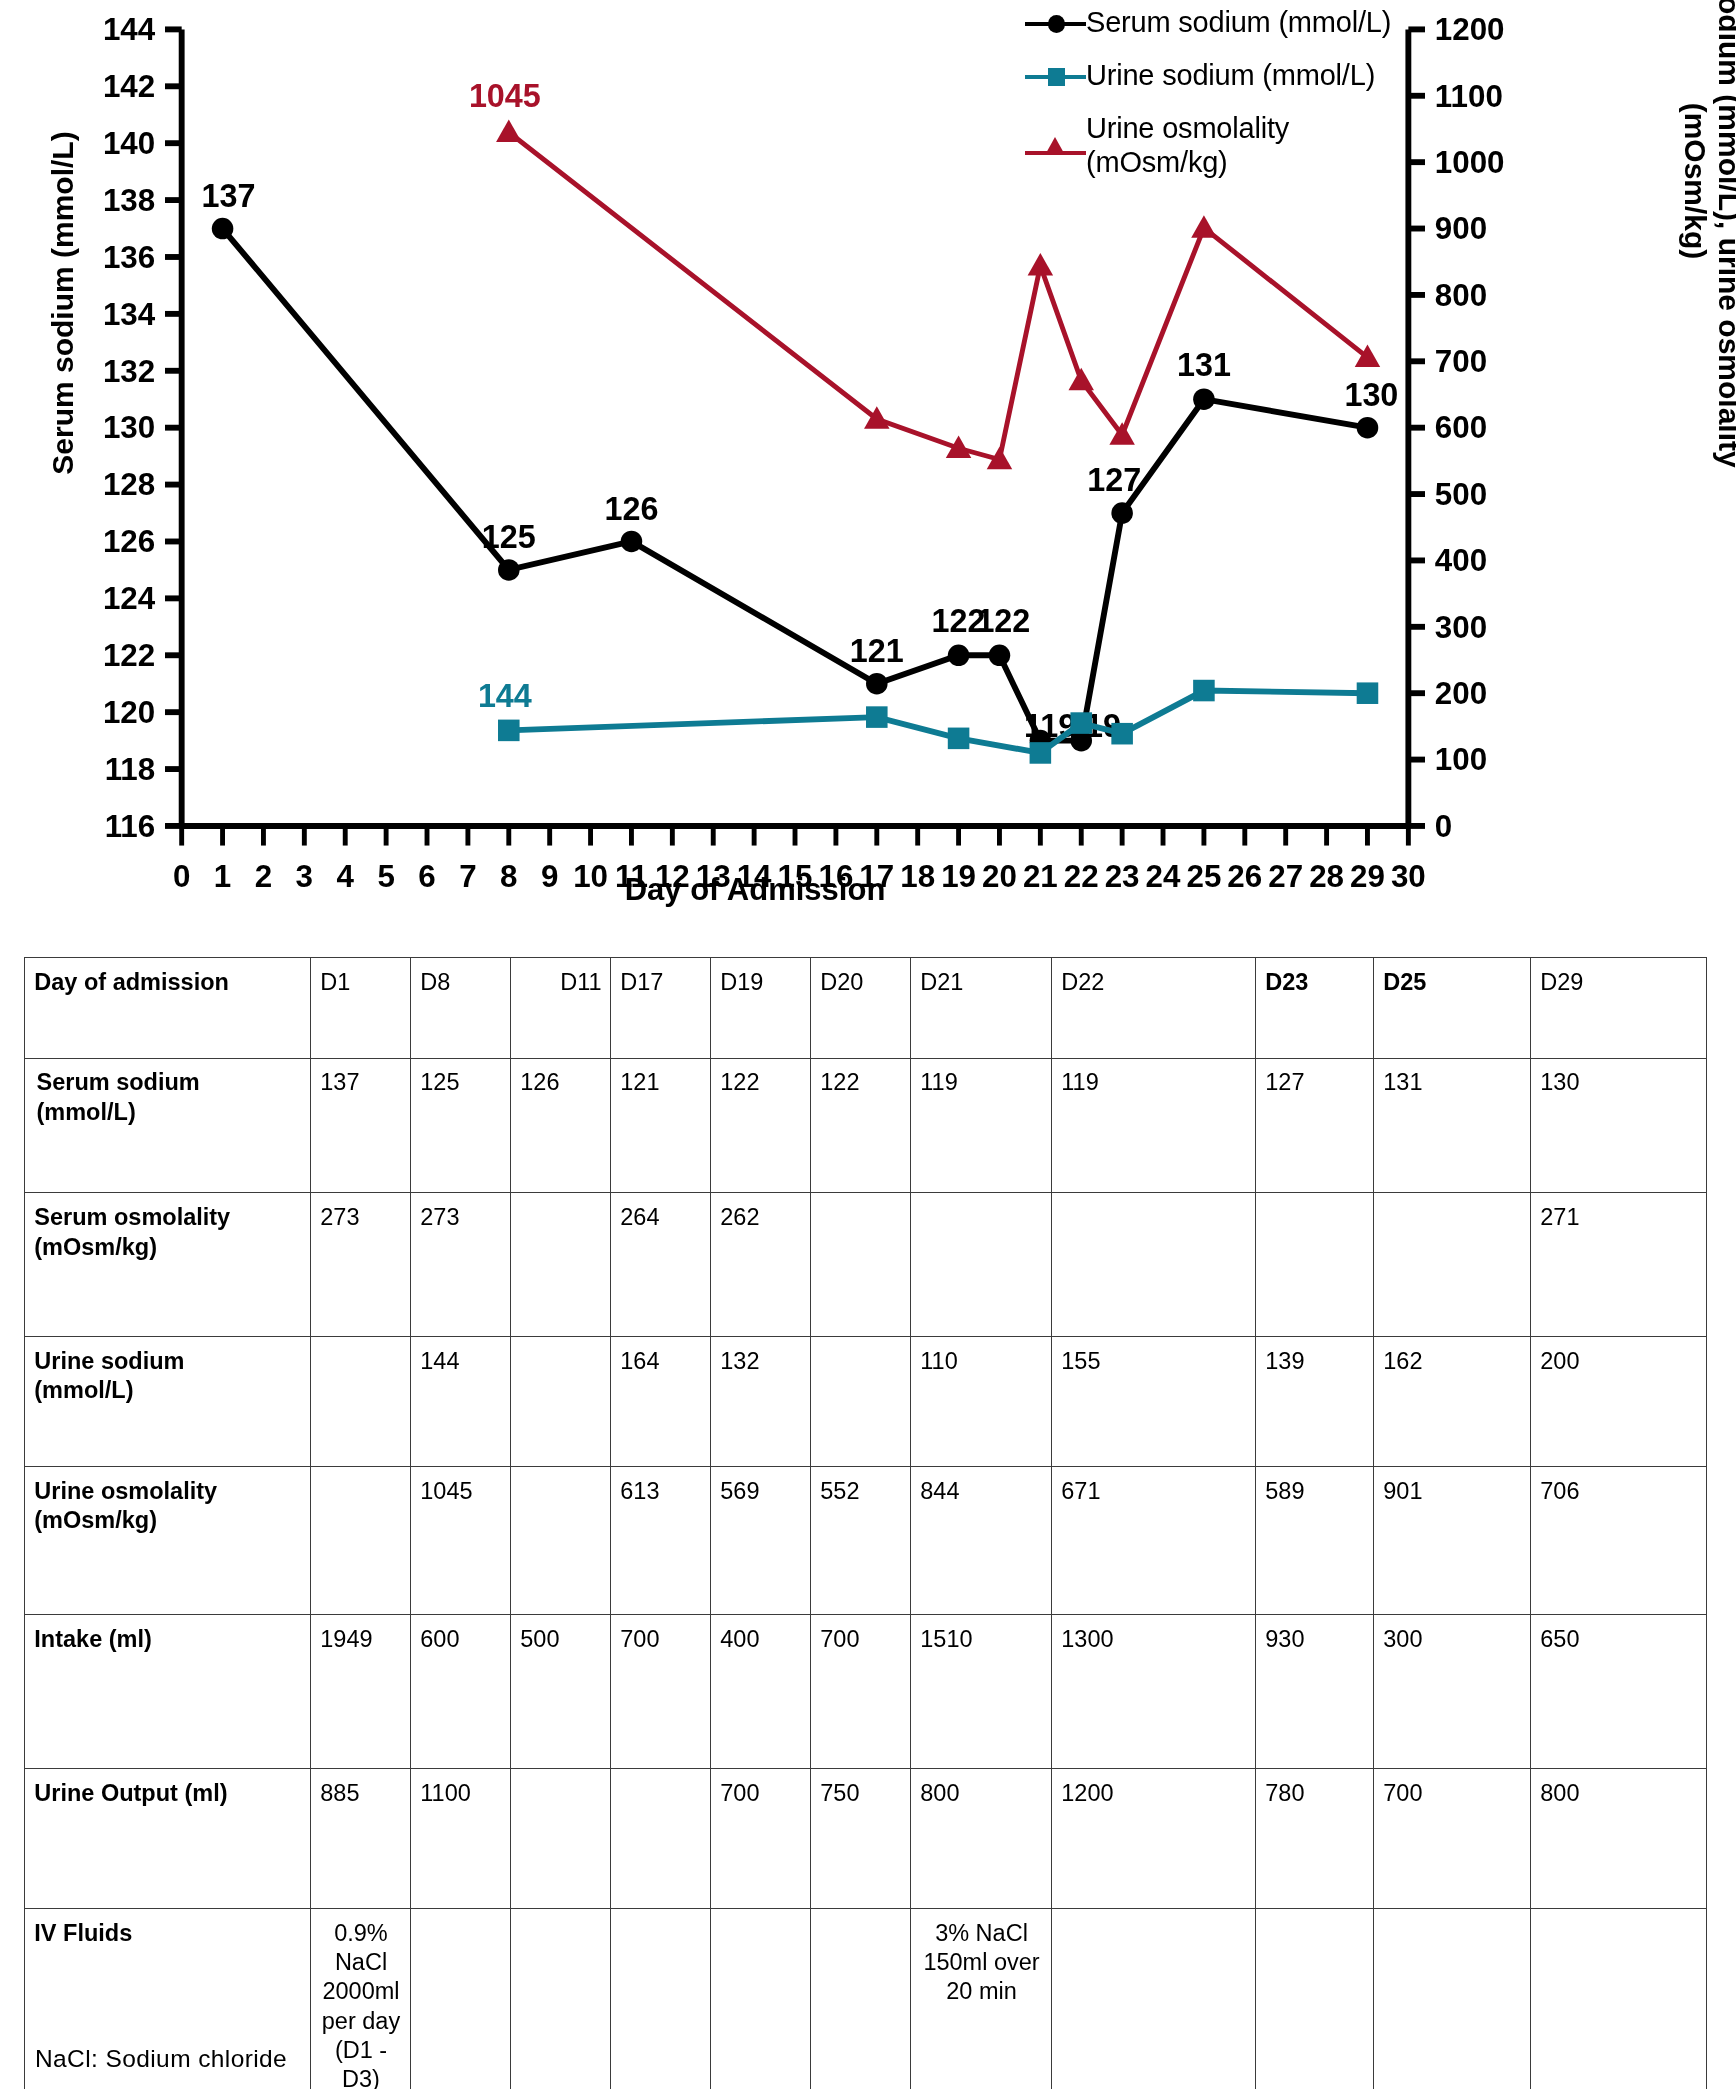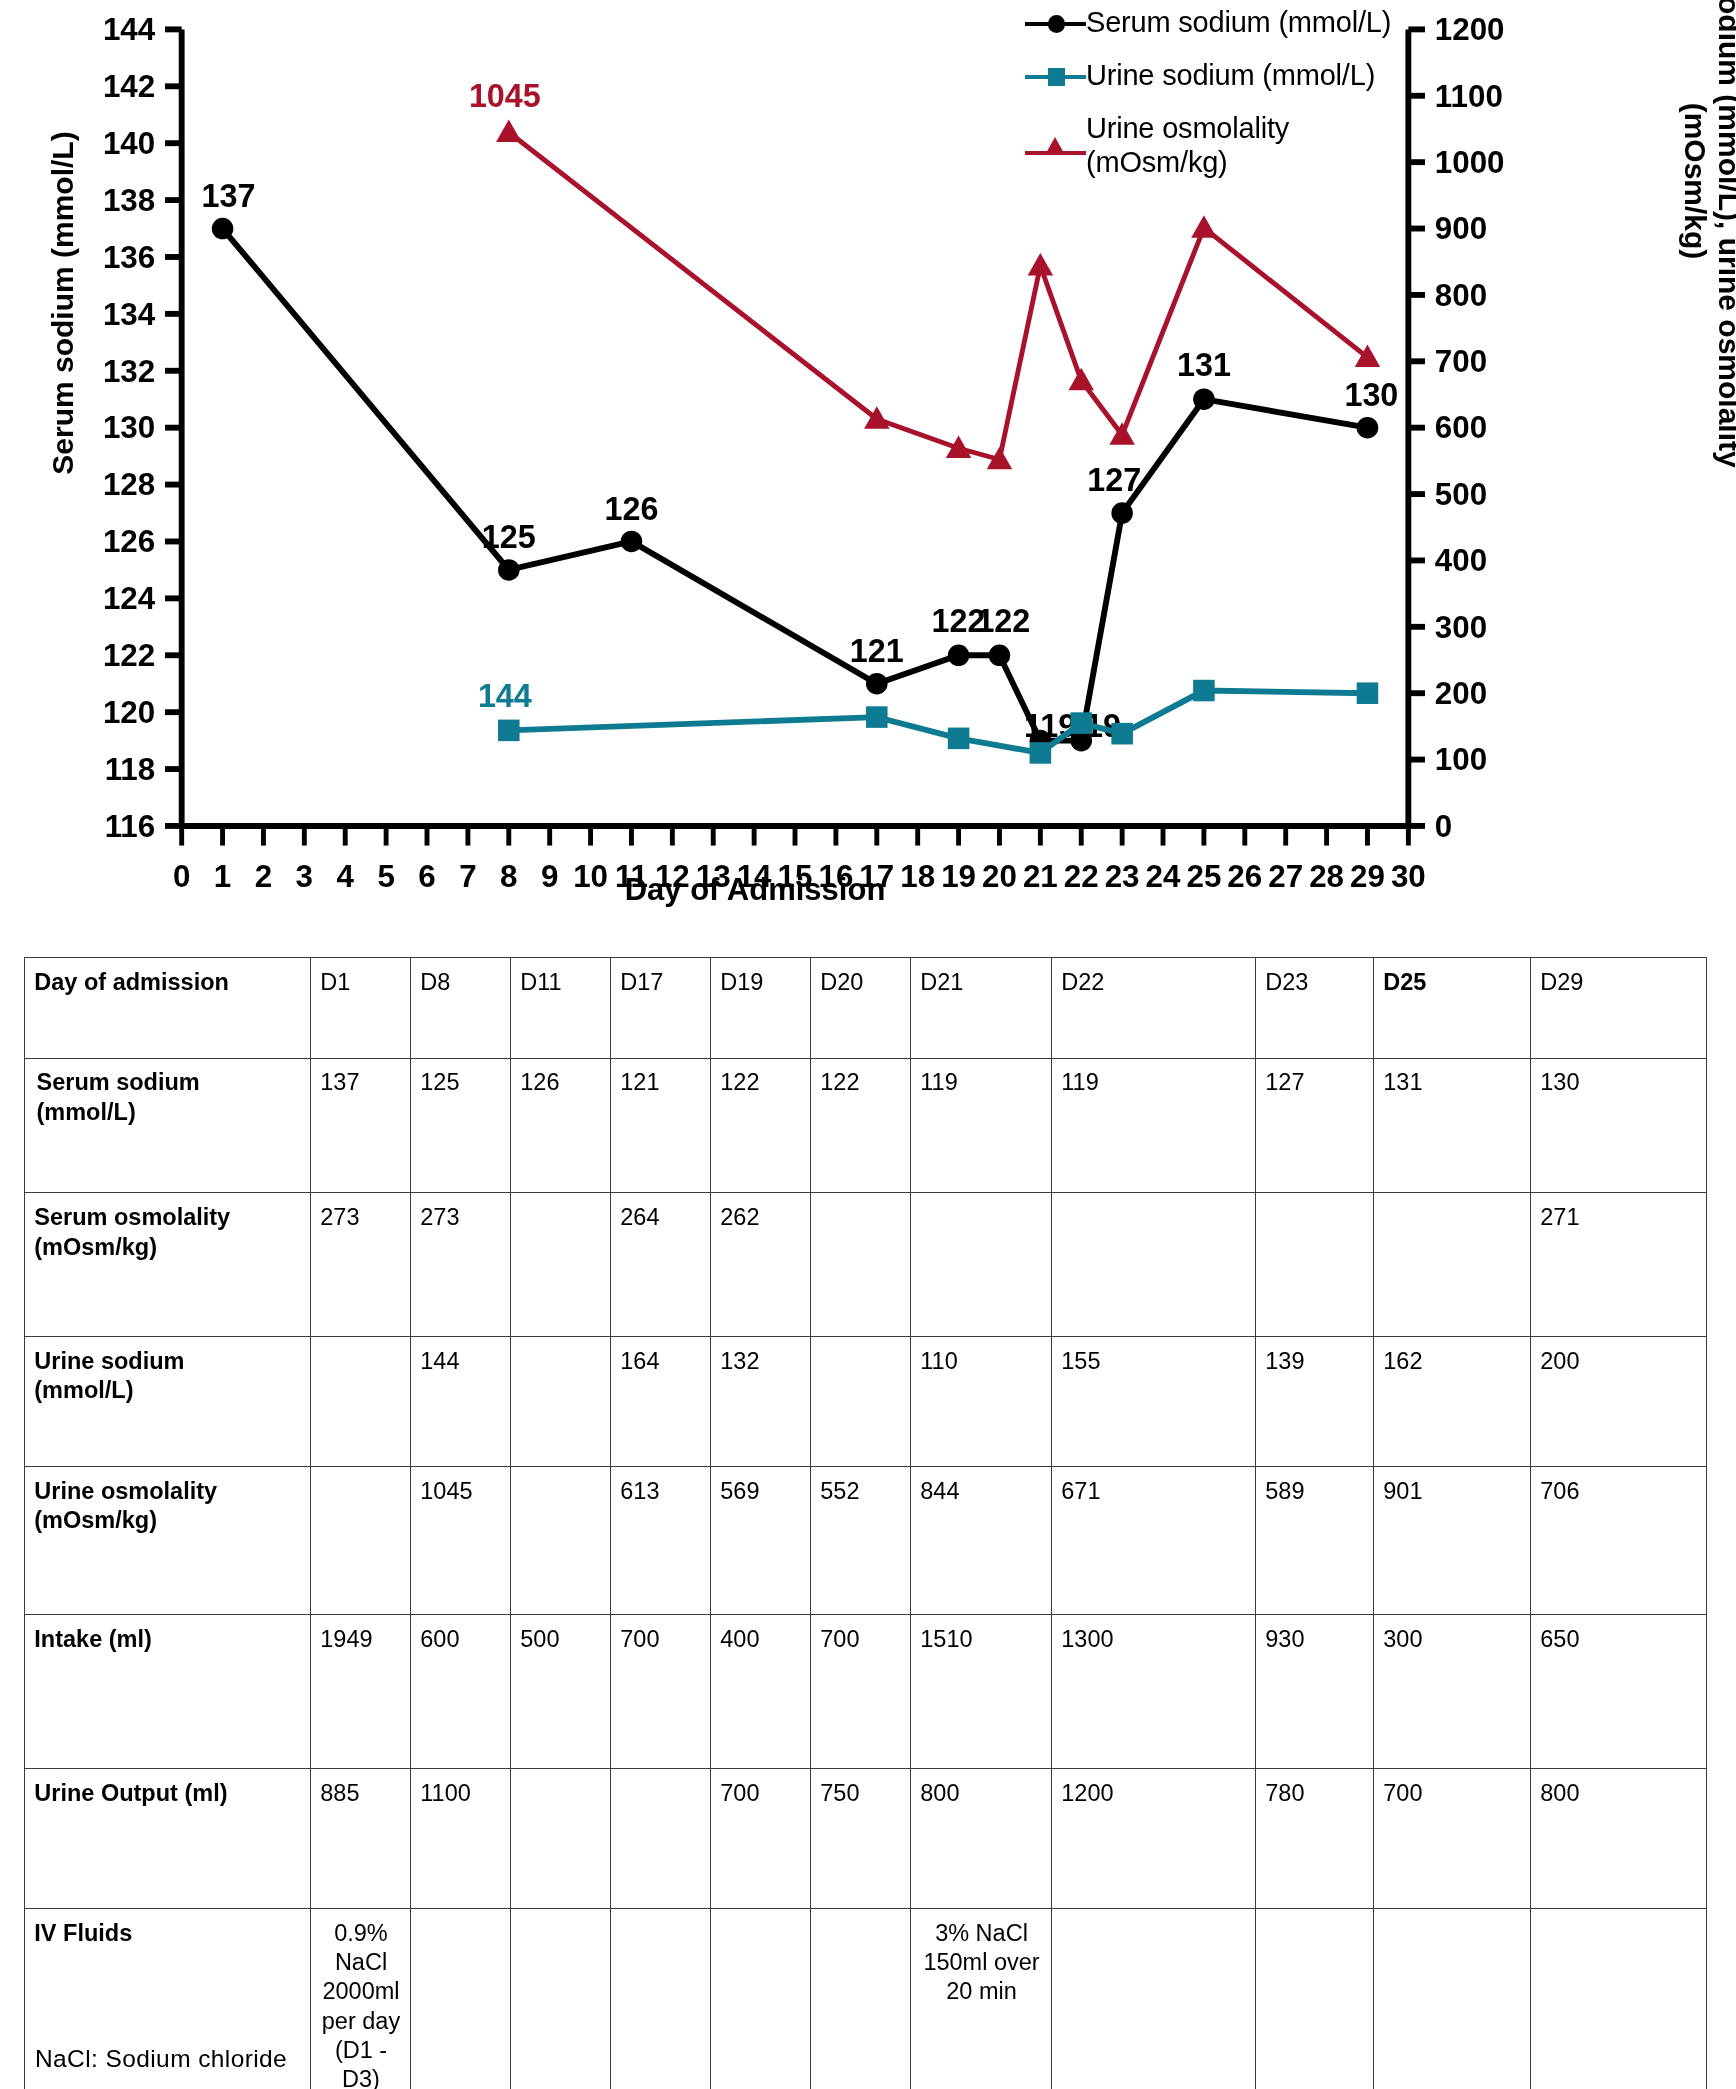--- a/index.html
+++ b/index.html
@@ -283,27 +283,27 @@
           <col style="width:204px">
         <col style="width:118px">
           <col style="width:157px">
           <col style="width:176px">
       </colgroup>
       <tbody id="tbody">
           <tr>
             <td class="rowhead" style="height:84px;">Day of admission</td>
             <td style="height:84px;">D1</td>
             <td style="height:84px;">D8</td>
-            <td style="height:84px;">D11</td>
+            <td style="height:84px;text-align:right;">D11</td>
             <td style="height:84px;">D17</td>
             <td style="height:84px;">D19</td>
             <td style="height:84px;">D20</td>
             <td style="height:84px;">D21</td>
             <td style="height:84px;">D22</td>
-            <td style="height:84px;">D23</td>
+            <td style="height:84px;font-weight:bold;">D23</td>
             <td style="height:84px;font-weight:bold;">D25</td>
             <td style="height:84px;">D29</td>
           </tr>
           <tr>
             <td class="rowhead" style="height:118px;padding-left:12px;">Serum sodium<br>(mmol/L)</td>
             <td>137</td>
             <td>125</td>
             <td>126</td>
             <td>121</td>
             <td>122</td>

